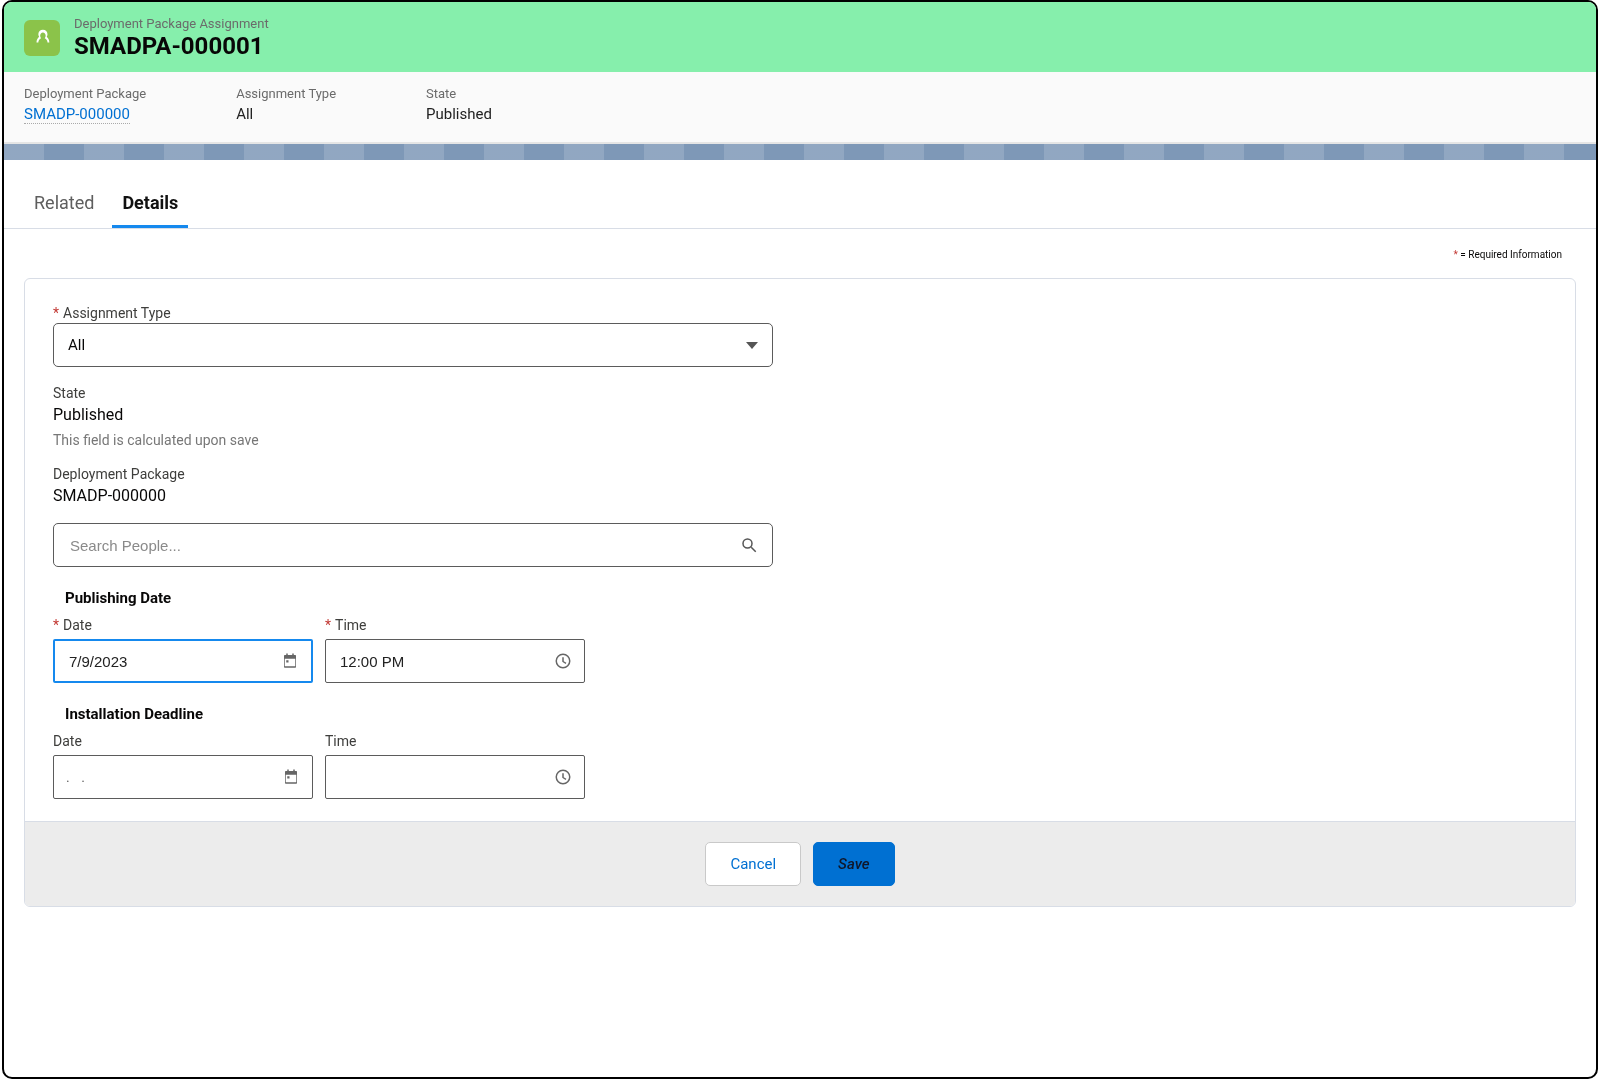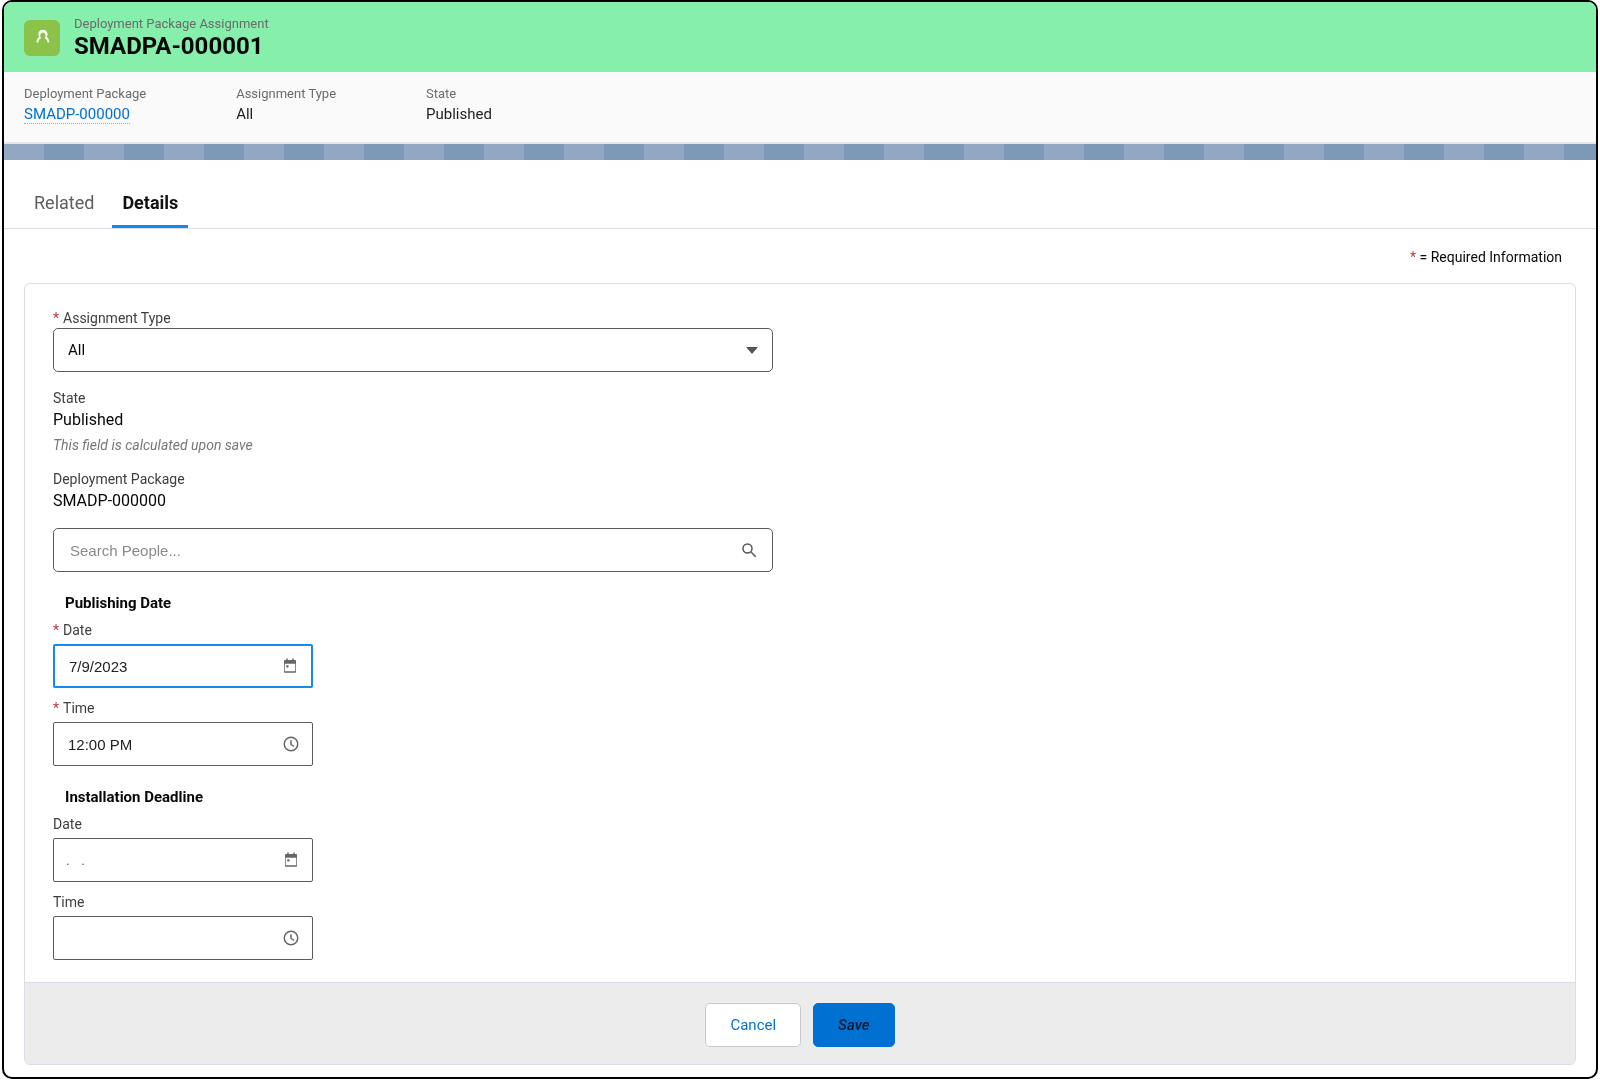--- a/index.html
+++ b/index.html
@@ -91,21 +91,21 @@
   }
   .tab.active {
     font-weight: 700;
     color: #111;
     border-bottom-color: #1589ee;
   }
 
   .req-note {
     text-align: right;
     padding: 20px 34px 6px 0;
-    font-size: 14px;
+    font-size: 10px;
   }
   .req-star { color: #c23934; }
 
   
   .card {
     margin: 12px 20px;
     border: 1px solid #d8dde6;
     border-radius: 6px;
     background: #fff;
     overflow: hidden;
@@ -130,42 +130,42 @@
     background: #fff;
   }
   .chev {
     width: 0; height: 0;
     border-left: 6px solid transparent;
     border-right: 6px solid transparent;
     border-top: 7px solid #555;
   }
 
   .static-value { font-size: 16px; }
-  .hint { font-style: italic; color: #777; font-size: 14px; margin-top: 4px; }
+  .hint { color: #777; font-size: 14px; margin-top: 4px; }
 
   .search-wrap {
     width: 720px; max-width: 100%;
     border: 1px solid #5b5b5b;
     border-radius: 5px;
     height: 44px;
     display: flex; align-items: center;
     padding: 0 14px;
     background: #fff;
   }
   .search-wrap input {
     flex: 1; border: none; outline: none;
     font-size: 15px; color: #444;
     background: transparent;
   }
   .search-wrap input::placeholder { color: #8a8a8a; }
   .search-icon { width: 18px; height: 18px; }
   .search-icon svg { width: 18px; height: 18px; stroke: #555; fill: none; stroke-width: 2; }
 
   .section-title { font-size: 15px; font-weight: 700; margin: 22px 0 10px 12px; }
-  .dt-row { display: flex; gap: 12px; flex-direction: column; }
+  .dt-row { display: flex; gap: 12px; }
   .dt-col { display: flex; flex-direction: column; gap: 6px; }
   .dt-col .field-label { font-size: 14px; }
   .input-box {
     display: flex; align-items: center; justify-content: space-between;
     border: 1px solid #5b5b5b; border-radius: 2px;
     height: 44px; padding: 0 12px; background: #fff;
     font-size: 15px;
   }
   .input-box.focused { border: 2px solid #1589ee; }
   .input-box input { border: none; outline: none; width: 100%; font-size: 15px; background: transparent; color:#222; }

